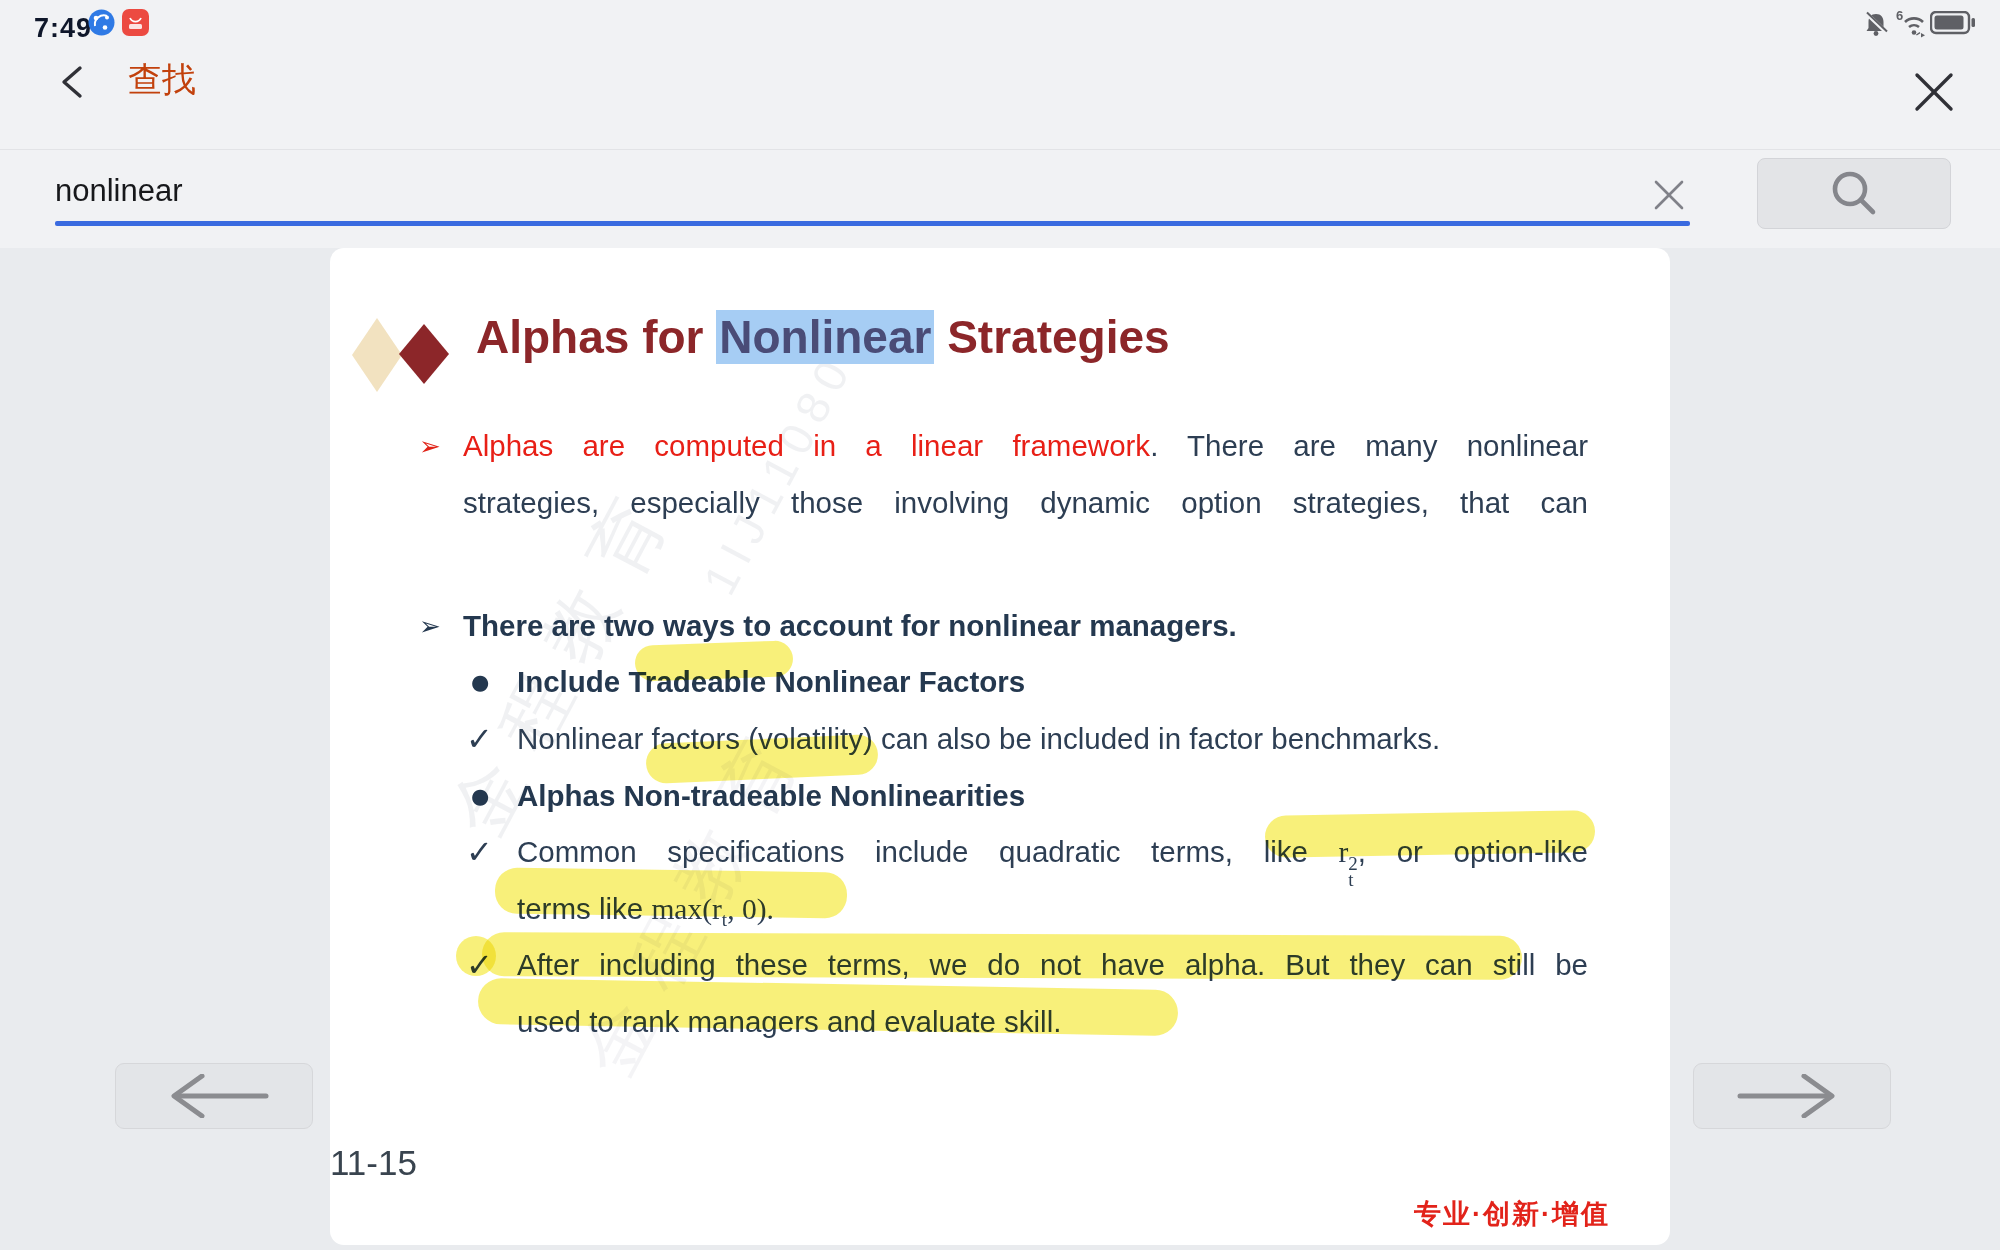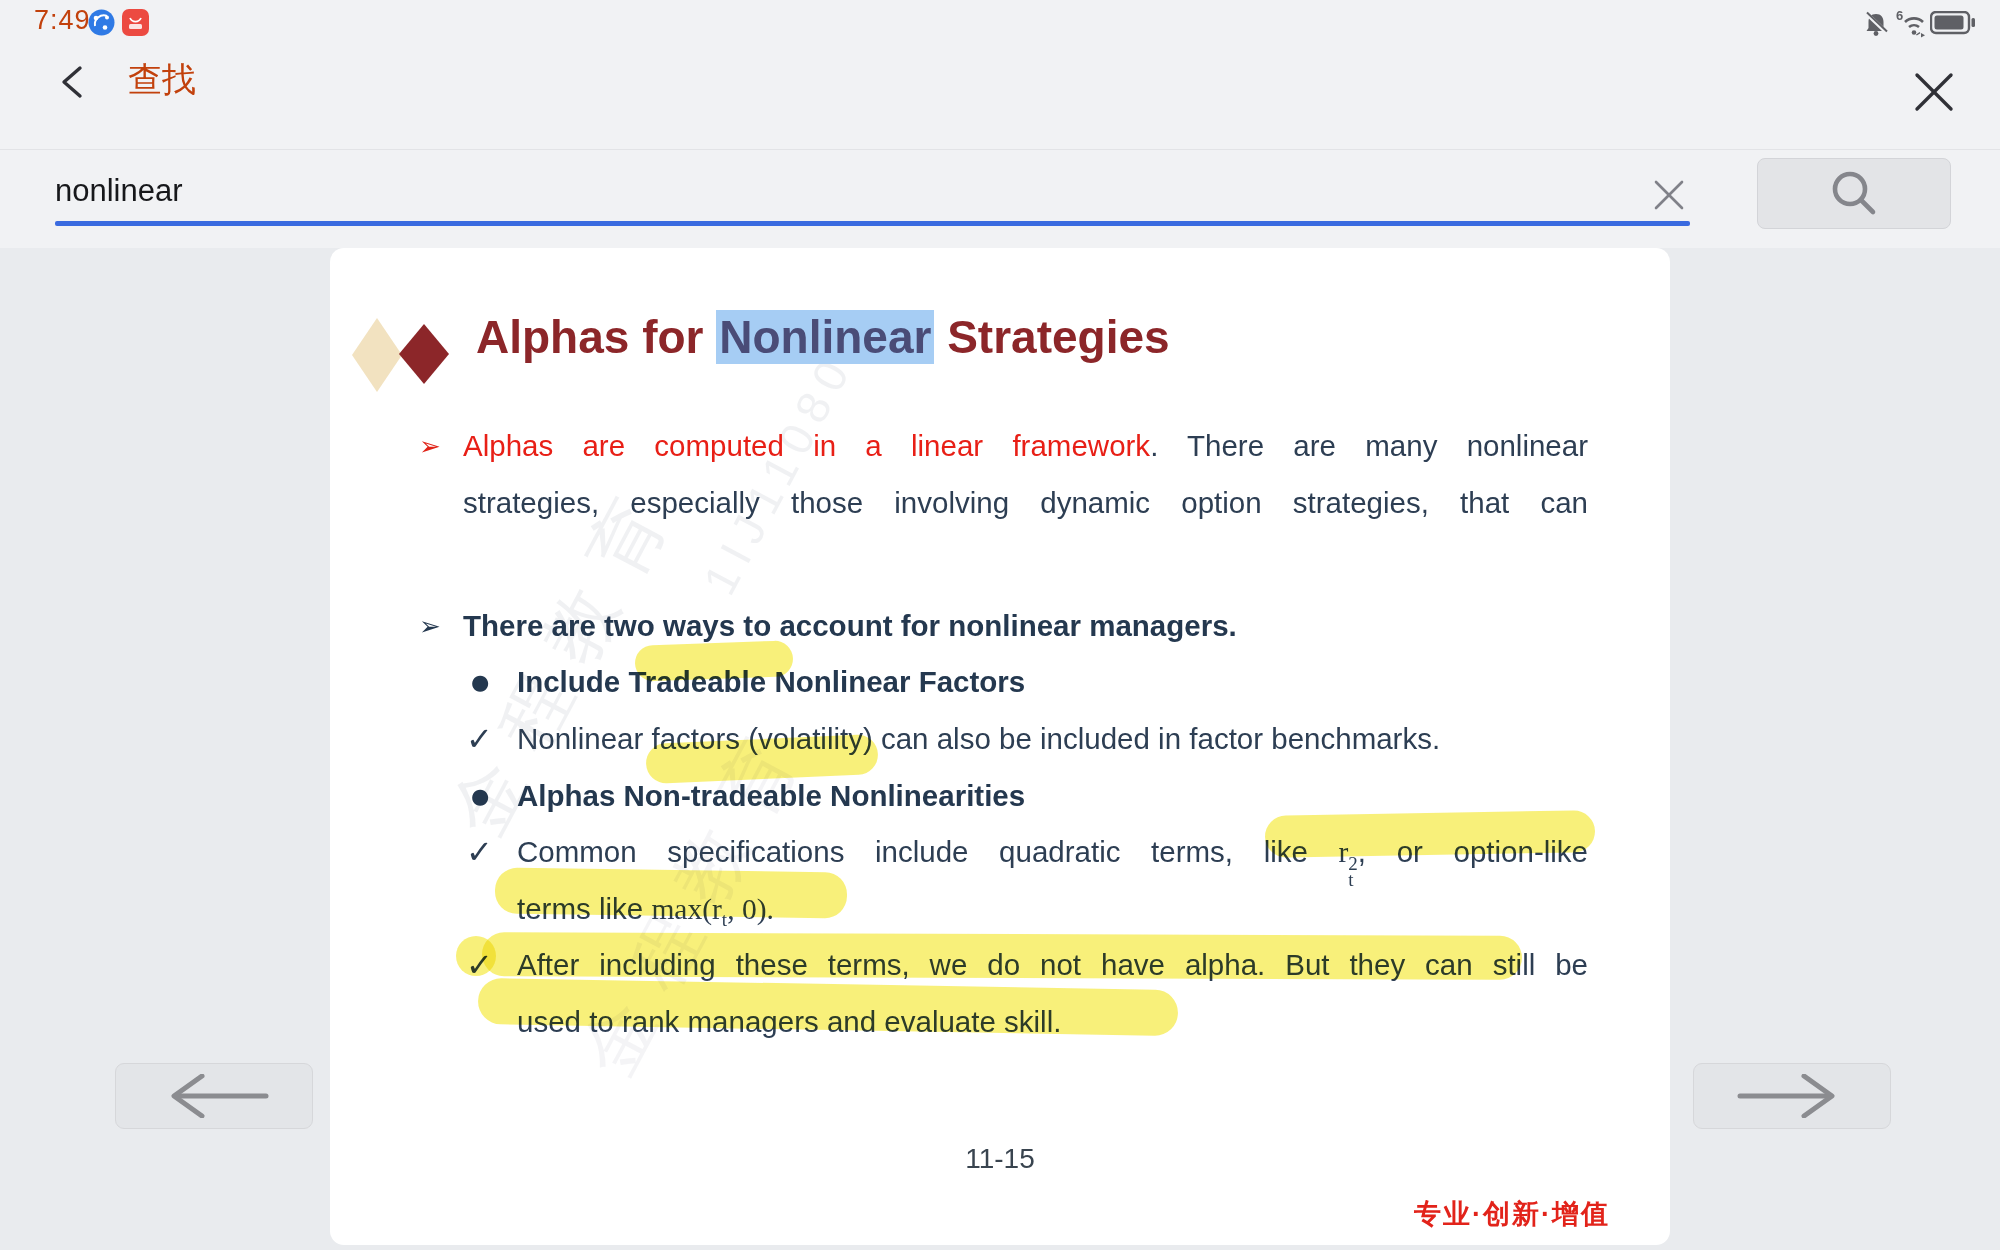--- a/index.html
+++ b/index.html
@@ -2,21 +2,21 @@
 <html><head>
 <meta charset="utf-8">
 <style>
   * { margin:0; padding:0; box-sizing:border-box; }
   html,body { width:2000px; height:1250px; overflow:hidden;
     font-family:"Liberation Sans", sans-serif; background:#e9ebee; }
 
   
   .topbar { position:absolute; left:0; top:0; width:2000px; height:248px; background:#f1f2f4; }
   .statusbar { position:absolute; left:0; top:0; width:2000px; height:44px; }
-  .time { position:absolute; left:34px; top:5px; font-size:27px; font-weight:400; color:#c2410c; letter-spacing:1px; }
+  .time { position:absolute; left:34px; top:13px; font-size:27px; font-weight:700; color:#0f172a; letter-spacing:1px; }
   .st-ic { position:absolute; top:9px; }
   .divider { position:absolute; left:0; top:149px; width:2000px; height:1px; background:#e2e3e6; }
 
   .back-btn { position:absolute; left:52px; top:60px; width:44px; height:44px; cursor:pointer; }
   .find-title { position:absolute; left:128px; top:57px; font-size:34px; font-weight:400; color:#c2410c; }
   .close-btn { position:absolute; left:1910px; top:68px; width:48px; height:48px; cursor:pointer; }
 
   .search-input { position:absolute; left:55px; top:168px; width:1560px; height:46px;
     border:none; outline:none; background:transparent; font-size:31px; color:#17181b;
     font-family:"Liberation Sans", sans-serif; }
@@ -68,22 +68,22 @@
   
   .stroke { position:absolute; background:rgba(247,238,108,0.90); mix-blend-mode:multiply; pointer-events:none; }
   .s1 { left:305px; top:395px; width:158px; height:36px; border-radius:18px; transform:rotate(-2deg); }
   .s2 { left:316px; top:491px; width:232px; height:40px; border-radius:20px; transform:rotate(-2.5deg); }
   .s3 { left:935px; top:565px; width:330px; height:42px; border-radius:21px; transform:rotate(-1deg); }
   .s4 { left:165px; top:622px; width:352px; height:46px; border-radius:22px; transform:rotate(0.8deg); }
   .s5 { left:152px; top:686px; width:1040px; height:44px; border-radius:22px; transform:rotate(0.2deg); }
   .s5b { left:126px; top:688px; width:40px; height:40px; border-radius:20px; }
   .s6 { left:148px; top:736px; width:700px; height:46px; border-radius:23px; transform:rotate(1deg); }
 
-  .page-number { position:absolute; left:0; top:895px; width:1340px; text-align:center;
-    font-size:28px; color:#39444f; }
+  .page-number { position:absolute; left:0; top:895px; width:1340px; text-align:left;
+    font-size:35px; color:#39444f; }
   .slogan { position:absolute; right:60px; top:948px; font-size:27px; font-weight:700;
     color:#e2231a; letter-spacing:2px; }
 </style>
 </head>
 <body>
 
 <div class="topbar">
   <div class="statusbar">
     <span class="time">7:49</span>
     <svg class="st-ic" style="left:88px" width="27" height="27">

